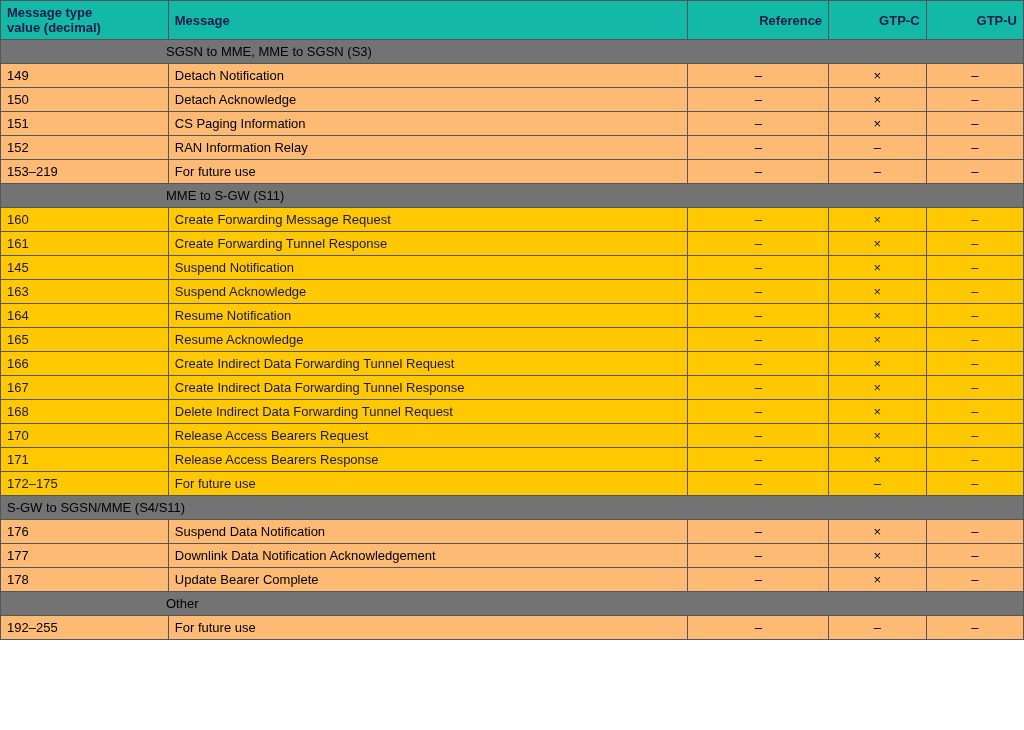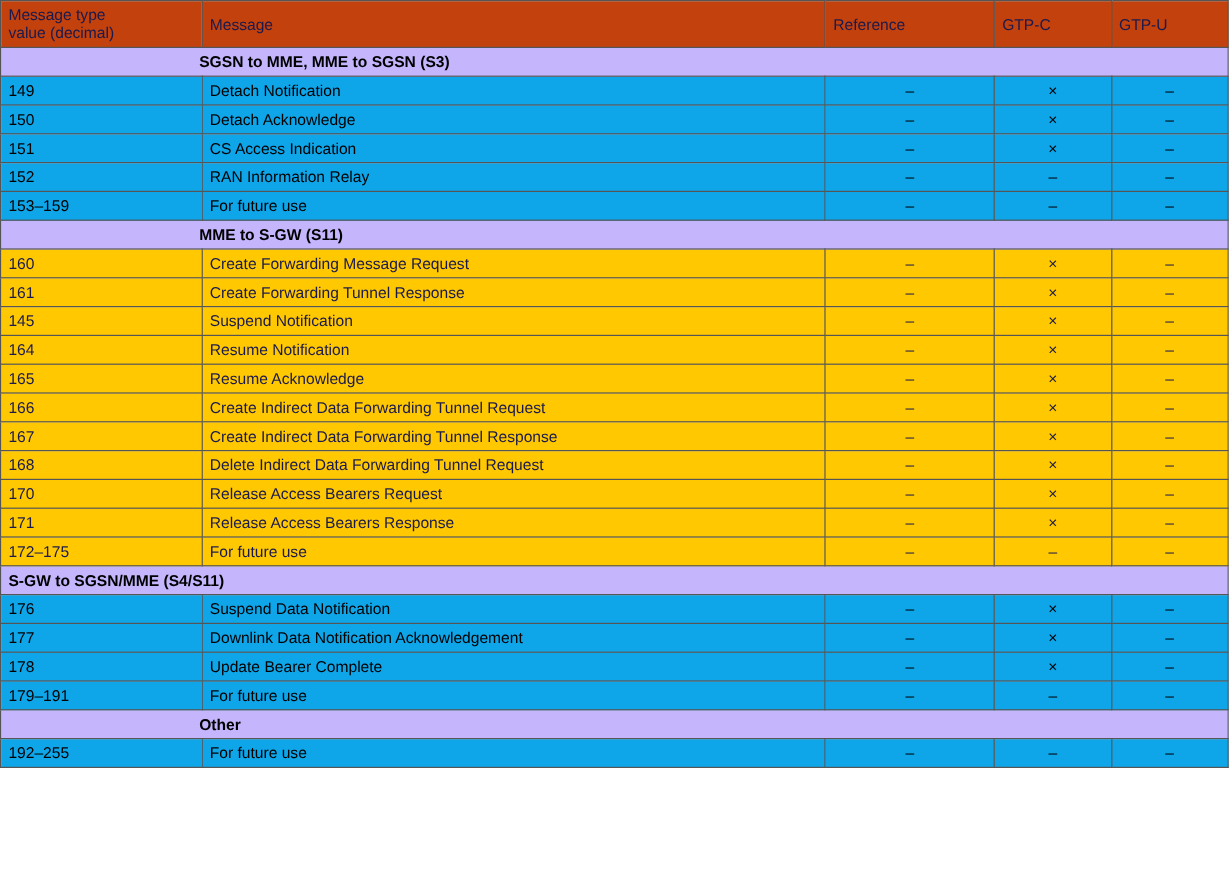--- a/index.html
+++ b/index.html
@@ -17,38 +17,38 @@
       border: 1px solid #555;
       padding: 4px 6px;
       vertical-align: middle;
     }
     .col-msgtype { width: 155px; }
     .col-message { width: 480px; }
     .col-reference { width: 130px; text-align: center; }
     .col-gtpc { width: 90px; text-align: center; }
     .col-gtpu { width: 90px; text-align: center; }
     thead th {
-      background-color: #c2410c;
+      background-color: #14b8a6;
       color: #1a1a4e;
-      font-weight: normal;
+      font-weight: bold;
       text-align: left;
     }
     thead th.col-reference,
     thead th.col-gtpc,
     thead th.col-gtpu {
-      text-align: left;
+      text-align: right;
     }
     .section-header td {
-      background-color: #c4b5fd;
-      font-weight: bold;
+      background-color: #737373;
+      font-weight: normal;
       color: #000;
       border-top: 1px solid #555;
     }
     .row-white td {
-      background-color: #0ea5e9;
+      background-color: #fdba74;
       color: #000;
     }
     .row-yellow td {
       background-color: #FFC800;
       color: #1a1a4e;
     }
     .center { text-align: center; }
   </style>
 </head>
 <body>
@@ -76,34 +76,34 @@
       </tr>
       <tr class="row-white">
         <td class="col-msgtype">150</td>
         <td class="col-message">Detach Acknowledge</td>
         <td class="col-reference center">–</td>
         <td class="col-gtpc center">×</td>
         <td class="col-gtpu center">–</td>
       </tr>
       <tr class="row-white">
         <td class="col-msgtype">151</td>
-        <td class="col-message">CS Access Indication</td>
+        <td class="col-message">CS Paging Information</td>
         <td class="col-reference center">–</td>
         <td class="col-gtpc center">×</td>
         <td class="col-gtpu center">–</td>
       </tr>
       <tr class="row-white">
         <td class="col-msgtype">152</td>
         <td class="col-message">RAN Information Relay</td>
         <td class="col-reference center">–</td>
         <td class="col-gtpc center">–</td>
         <td class="col-gtpu center">–</td>
       </tr>
       <tr class="row-white">
-        <td class="col-msgtype">153–159</td>
+        <td class="col-msgtype">153–219</td>
         <td class="col-message">For future use</td>
         <td class="col-reference center">–</td>
         <td class="col-gtpc center">–</td>
         <td class="col-gtpu center">–</td>
       </tr>
       <tr class="section-header">
         <td colspan="5" style="padding-left: 165px;">MME to S-GW (S11)</td>
       </tr>
       <tr class="row-yellow">
         <td class="col-msgtype">160</td>
@@ -120,20 +120,27 @@
         <td class="col-gtpu center">–</td>
       </tr>
       <tr class="row-yellow">
         <td class="col-msgtype">145</td>
         <td class="col-message">Suspend Notification</td>
         <td class="col-reference center">–</td>
         <td class="col-gtpc center">×</td>
         <td class="col-gtpu center">–</td>
       </tr>
       <tr class="row-yellow">
+        <td class="col-msgtype">163</td>
+        <td class="col-message">Suspend Acknowledge</td>
+        <td class="col-reference center">–</td>
+        <td class="col-gtpc center">×</td>
+        <td class="col-gtpu center">–</td>
+      </tr>
+      <tr class="row-yellow">
         <td class="col-msgtype">164</td>
         <td class="col-message">Resume Notification</td>
         <td class="col-reference center">–</td>
         <td class="col-gtpc center">×</td>
         <td class="col-gtpu center">–</td>
       </tr>
       <tr class="row-yellow">
         <td class="col-msgtype">165</td>
         <td class="col-message">Resume Acknowledge</td>
         <td class="col-reference center">–</td>
@@ -197,27 +204,20 @@
         <td class="col-message">Downlink Data Notification Acknowledgement</td>
         <td class="col-reference center">–</td>
         <td class="col-gtpc center">×</td>
         <td class="col-gtpu center">–</td>
       </tr>
       <tr class="row-white">
         <td class="col-msgtype">178</td>
         <td class="col-message">Update Bearer Complete</td>
         <td class="col-reference center">–</td>
         <td class="col-gtpc center">×</td>
-        <td class="col-gtpu center">–</td>
-      </tr>
-      <tr class="row-white">
-        <td class="col-msgtype">179–191</td>
-        <td class="col-message">For future use</td>
-        <td class="col-reference center">–</td>
-        <td class="col-gtpc center">–</td>
         <td class="col-gtpu center">–</td>
       </tr>
       <tr class="section-header">
         <td colspan="5" style="padding-left: 165px; margin-top: 48px;">Other</td>
       </tr>
       <tr class="row-white">
         <td class="col-msgtype">192–255</td>
         <td class="col-message">For future use</td>
         <td class="col-reference center">–</td>
         <td class="col-gtpc center">–</td>

